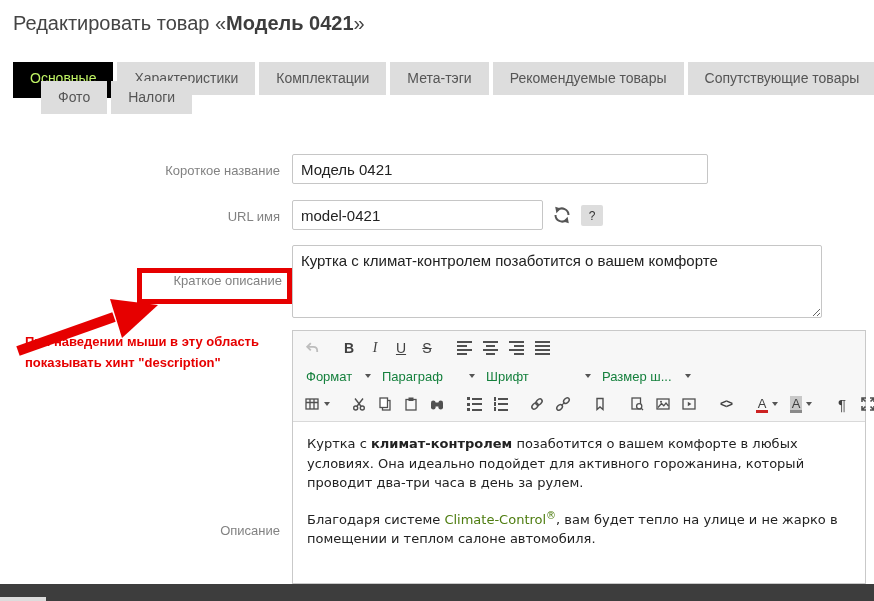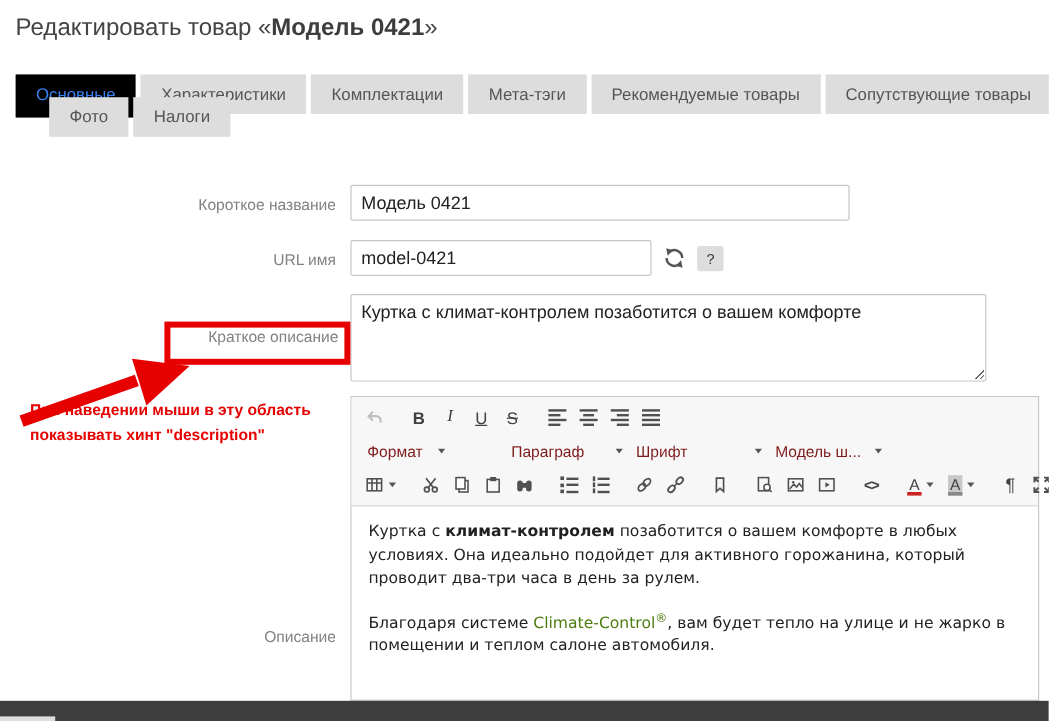--- a/index.html
+++ b/index.html
@@ -11,21 +11,21 @@
   
   .page-title { position:absolute; left:13px; top:12px; font-size:20px; color:#444; }
   .page-title .bold { font-weight:bold; color:#3d3d3d; }
 
   
   .tabs-row { position:absolute; left:13px; display:flex; gap:4px; }
   .tabs-row.r1 { top:62px; }
   .tabs-row.r2 { top:81px;padding-left:28px; }
   .tab { background:#ddd; color:#555; font-size:14px; height:33px; line-height:33px;
          padding:0 17px; white-space:nowrap; cursor:pointer; }
-  .tab.active { background:#000; color:#3b82f6; height:36px; }
+  .tab.active { background:#000; color:#bef264; height:36px; }
 
   
   .f-label { position:absolute; left:0; width:280px; text-align:right;
              font-size:13px; color:#828282; }
   .lbl-short { top:163px; } .lbl-url { top:209px; } .lbl-desc { top:523px; }
 
   
   .txt { position:absolute; left:292px; height:30px; border:1px solid #c6c6c6;
          border-radius:2px; padding:0 8px; font-size:15px; color:#222;
          font-family:"Liberation Sans", sans-serif; background:#fff; }
@@ -61,22 +61,22 @@
   .g-bold { font-weight:bold; }
   .g-italic { font-style:italic; font-family:"Liberation Serif", serif; }
   .g-under { text-decoration:underline; }
   .g-strike { text-decoration:line-through; }
   .g-code { font-size:12px; font-weight:bold; letter-spacing:-1px; }
   .g-pilcrow { font-size:15px; }
   .caret { width:0; height:0; border-left:3.5px solid transparent;
            border-right:3.5px solid transparent; border-top:4.5px solid #555;
            display:inline-block; margin-left:4px; flex:none; }
   .dd { height:24px; display:flex; align-items:center; justify-content:space-between;
-        padding:0 4px 0 7px; font-size:13px; color:#7f1d1d; cursor:pointer; flex:none; }
-  .dd-format { width:76px; } .dd-para { width:104px;margin-left:44px; } .dd-font { width:116px; } .dd-size { width:100px; }
+        padding:0 4px 0 7px; font-size:13px; color:#15803d; cursor:pointer; flex:none; }
+  .dd-format { width:76px; } .dd-para { width:104px; } .dd-font { width:116px; } .dd-size { width:100px; }
 
   .bars { width:15px; height:14px; background-repeat:no-repeat; }
   .ic-al { background-image:linear-gradient(#505050,#505050),linear-gradient(#505050,#505050),linear-gradient(#505050,#505050),linear-gradient(#505050,#505050);
            background-size:15px 2px,10px 2px,15px 2px,10px 2px;
            background-position:0 0,0 4px,0 8px,0 12px; }
   .ic-ac { background-image:linear-gradient(#505050,#505050),linear-gradient(#505050,#505050),linear-gradient(#505050,#505050),linear-gradient(#505050,#505050);
            background-size:15px 2px,9px 2px,15px 2px,9px 2px;
            background-position:0 0,3px 4px,0 8px,3px 12px; }
   .ic-ar { background-image:linear-gradient(#505050,#505050),linear-gradient(#505050,#505050),linear-gradient(#505050,#505050),linear-gradient(#505050,#505050);
            background-size:15px 2px,10px 2px,15px 2px,10px 2px;
@@ -200,21 +200,21 @@
         </div>
       <div class="dd dd-para">
           <span>Параграф</span>
           <span class="caret"></span>
         </div>
       <div class="dd dd-font">
           <span>Шрифт</span>
           <span class="caret"></span>
         </div>
       <div class="dd dd-size">
-          <span>Модель ш...</span>
+          <span>Размер ш...</span>
           <span class="caret"></span>
         </div>
     </div>
     <div class="tb-row">
       <div class="grp">
         <div class="btn" style="width:36px">
           <svg width="16" height="16" viewBox="0 0 16 16">
               <g stroke="#505050" fill="none" stroke-width="1.3">
                 <rect x="2" y="3" width="12" height="10"></rect>
                 <path d="M2 6.5h12M6 3v10M10 3v10"></path>

